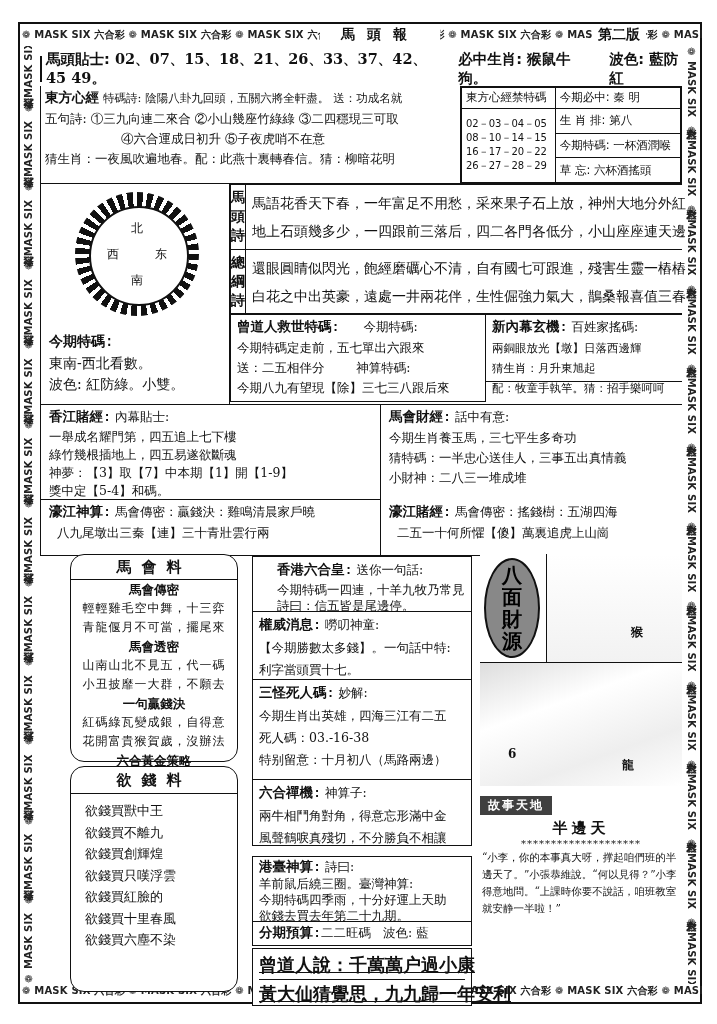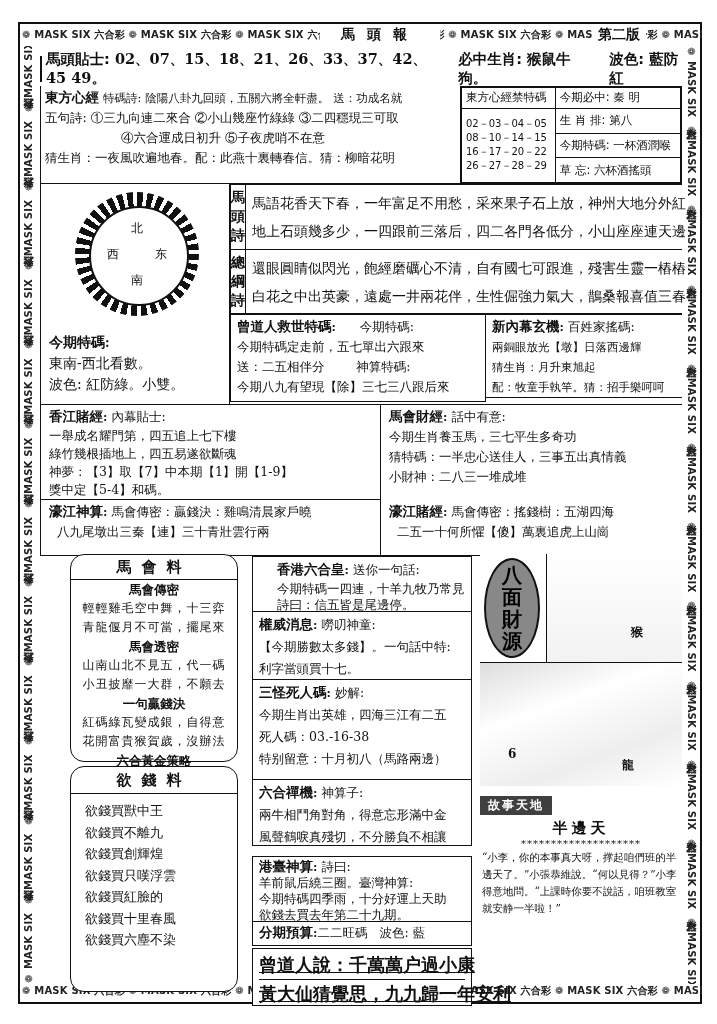--- a/index.html
+++ b/index.html
@@ -18,21 +18,21 @@
   .masthead { position: absolute; top: 2px; left: 300px; width: 120px; font-size: 14px; font-weight: bold; background: #fff; text-align: center; letter-spacing: 12px; }
   .edition { position: absolute; top: 2px; left: 572px; font-size: 14px; font-weight: bold; background: #fff; padding: 0 6px; }
 
   .frame { position: absolute; left: 20px; top: 22px; width: 642px; height: 938px; }
 
   .row-tip { position: absolute; left: 0; top: 10px; width: 642px; height: 26px; font-size: 14.5px; font-weight: bold; display: flex; gap: 28px; align-items: center; padding-left: 4px; border-left: 2px solid #111; }
   .row-tip .lbl { font-family: "DejaVu Sans", sans-serif; }
 
   .box { position: absolute; border: 1.5px solid #111; background: #fff; }
   .t { font-size: 12.5px; line-height: 20px; white-space: nowrap; }
-  .h { font-family: Liberation Serif, serif; font-weight: bold; font-size: 13.5px; }
+  .h { font-family: Liberation Mono, monospace; font-weight: bold; font-size: 13.5px; }
   .small { font-size: 11.5px; }
 
   .east { left: 0; top: 40px; width: 420px; height: 98px; padding: 2px 4px; border-top: none; border-right: none; }
   .east .indent { padding-left: 76px; }
 
   .ban-table { left: 420px; top: 40px; width: 222px; height: 98px; border-collapse: collapse; }
   .ban-table table { width: 100%; height: 100%; border-collapse: collapse; }
   .ban-table td { border: 1.2px solid #111; font-family: "DejaVu Sans", sans-serif; font-size: 11.5px; padding: 0 4px; white-space: nowrap; }
   .ban-table td.nums { font-size: 10px; line-height: 14px; }
 
@@ -44,21 +44,21 @@
   .compass .info .t { font-size: 14px; line-height: 21px; }
 
   .poems { left: 190px; top: 138px; width: 452px; height: 130px; border-right: none; }
   .poem-row { position: absolute; left: 0; width: 100%; height: 65px; display: flex; }
   .poem-row + .poem-row { border-top: 1.5px solid #111; }
   .poem-label { width: 38px; border-right: 1.5px solid #111; font-family: "DejaVu Sans", sans-serif; font-weight: bold; font-size: 14px; line-height: 19px; text-align: center; padding-top: 3px; }
   .poem-lines { padding: 4px 6px; }
   .poem-lines .t { font-size: 14px; line-height: 28px; }
 
   .zeng { left: 190px; top: 268px; width: 256px; height: 88px; padding: 2px 6px; }
-  .xinnei { left: 446px; top: 268px; width: 196px; height: 84px; padding: 2px 6px; border-left: none; border-right: none; }
+  .xinnei { left: 446px; top: 268px; width: 196px; height: 68px; padding: 2px 6px; border-left: none; border-right: none; }
 
   .xiang { left: 0; top: 358px; width: 340px; height: 96px; padding: 2px 8px; border-right: none; }
   .macai { left: 340px; top: 358px; width: 302px; height: 108px; padding: 2px 8px; border-right: none; }
   .hao1 { left: 0; top: 454px; width: 340px; height: 56px; padding: 2px 8px; border-top: none; border-right: none; }
   .hao2 { left: 340px; top: 454px; width: 302px; height: 56px; padding: 2px 8px; border-top: none; border-right: none; }
 
   .mahui { left: 30px; top: 508px; width: 168px; height: 208px; border-radius: 14px; padding: 0; }
   .mahui .title { text-align: center; font-family: "DejaVu Sans", sans-serif; font-size: 15px; font-weight: bold; letter-spacing: 10px; border-bottom: 1.5px solid #111; line-height: 24px; }
   .mahui .sub { text-align: center; font-family: "DejaVu Sans", sans-serif; font-weight: bold; font-size: 12.5px; line-height: 19px; }
   .mahui .ln { text-align: center; font-size: 12px; line-height: 19px; letter-spacing: 1px; }

